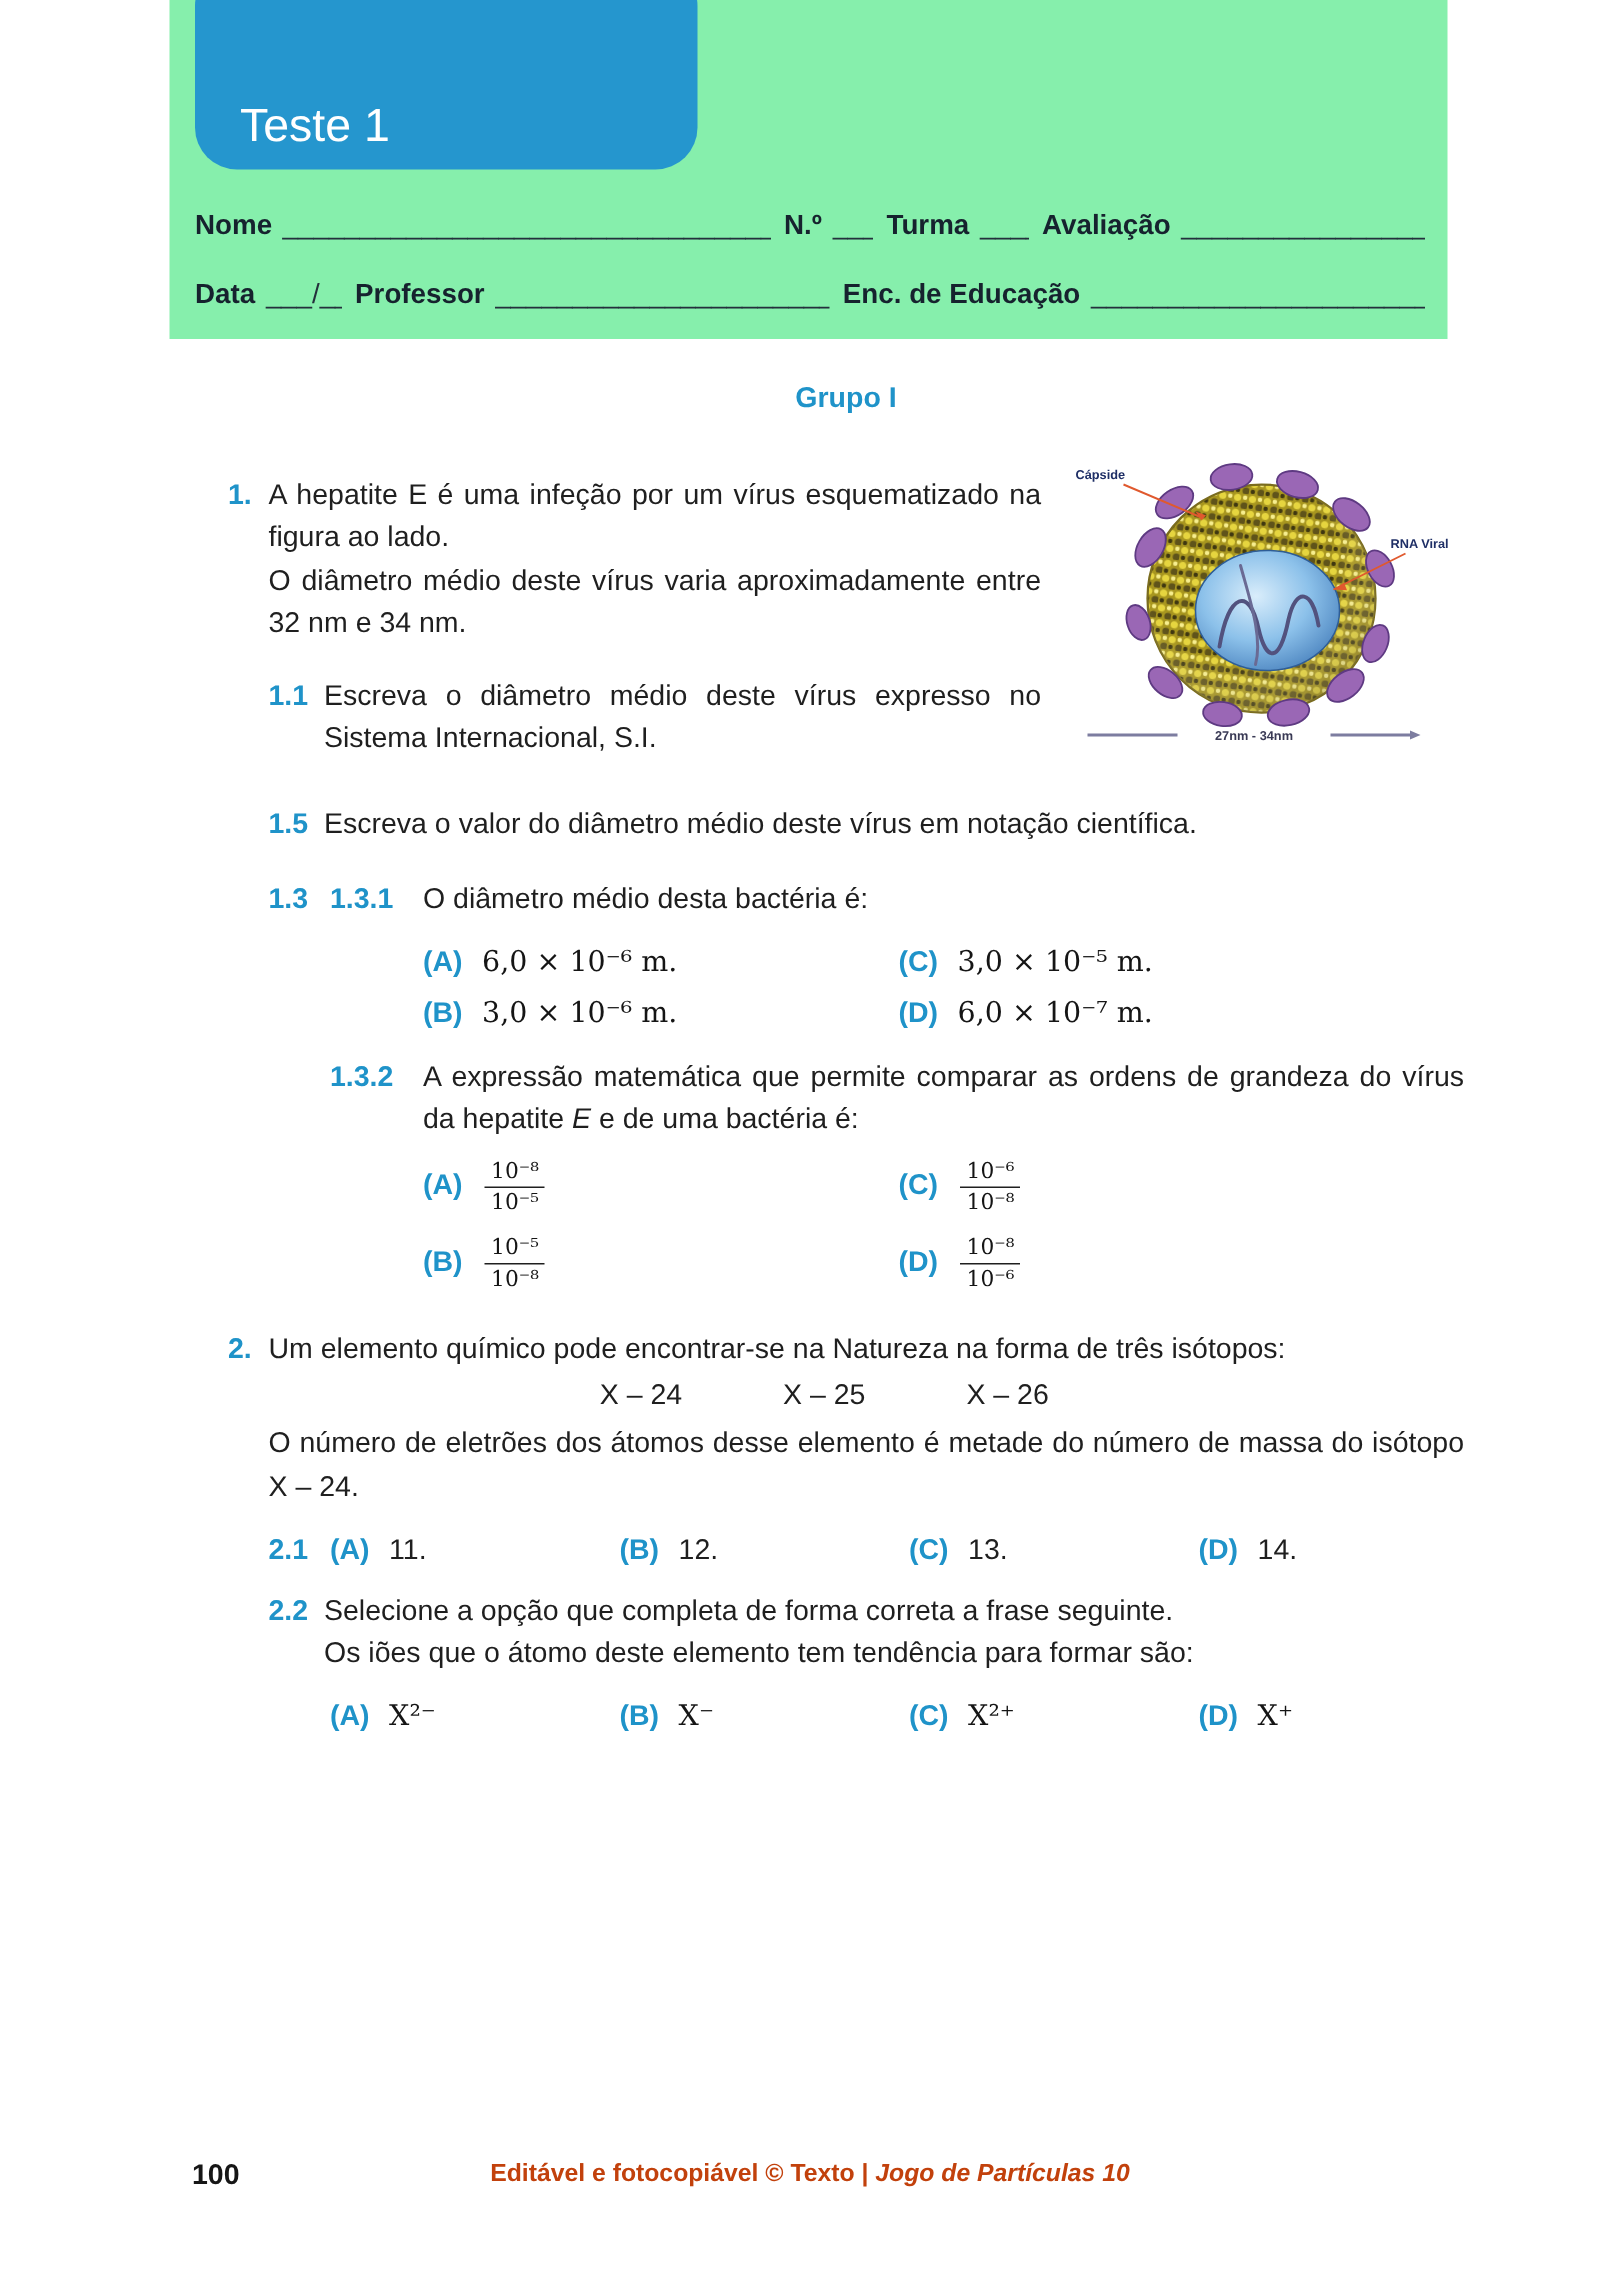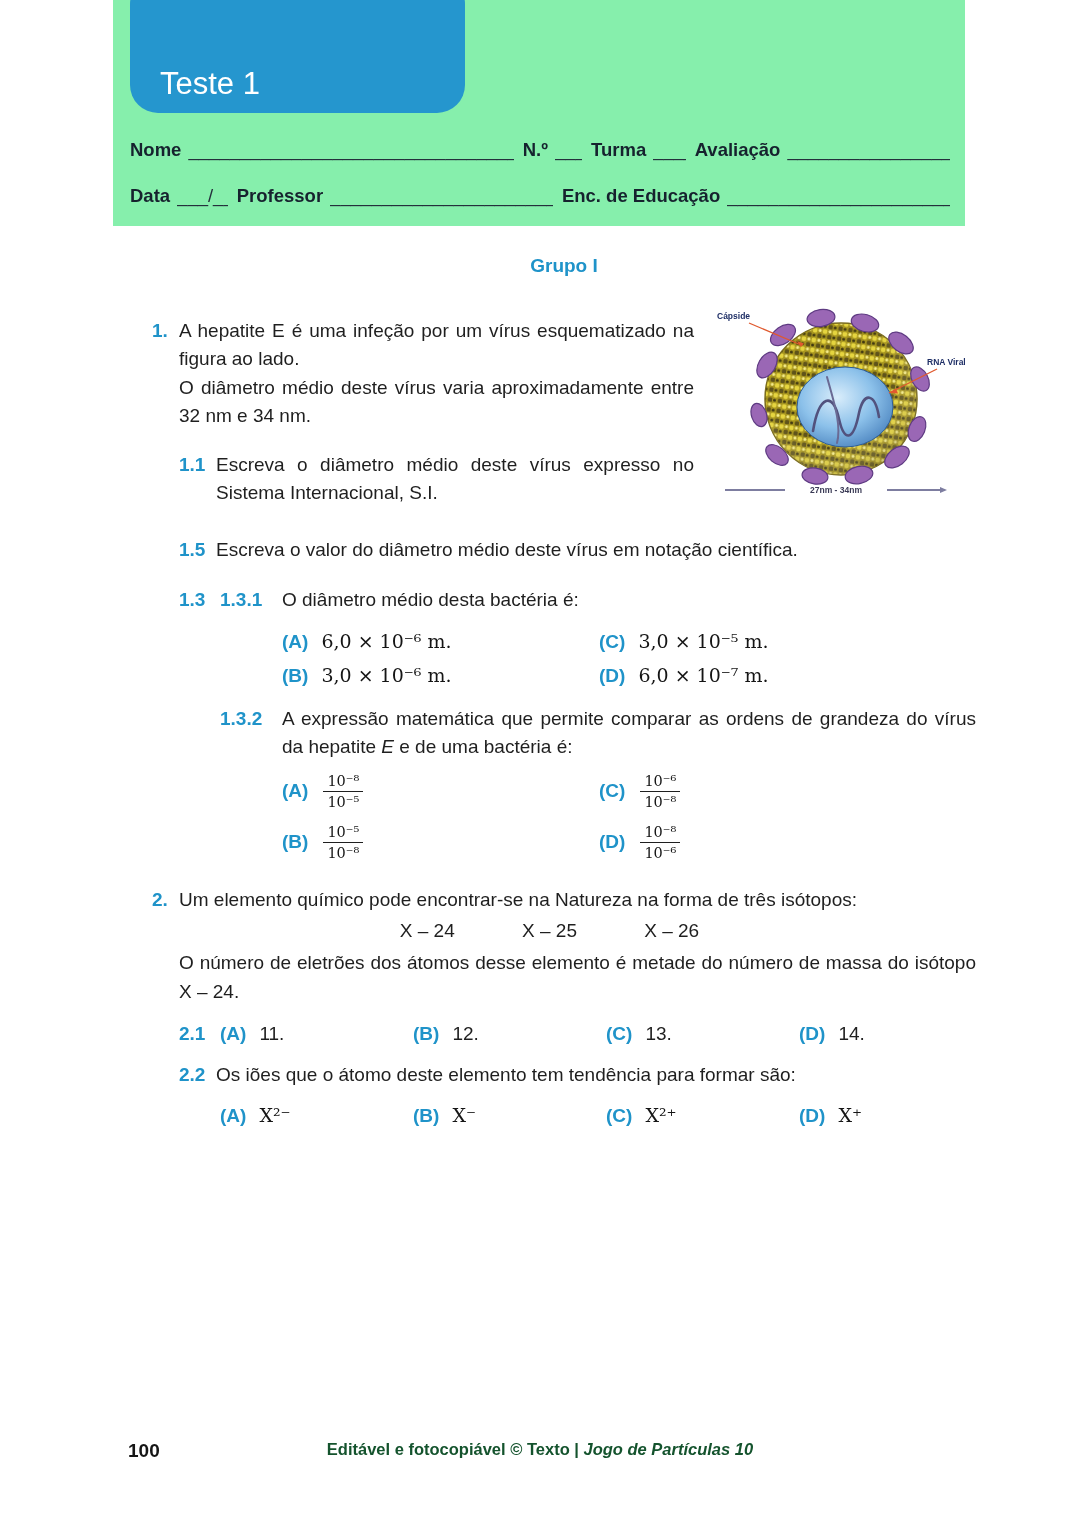--- a/index.html
+++ b/index.html
@@ -50,21 +50,21 @@
   
   .isotopes{text-align:center;margin:2px 0 4px 0;transform:translateX(-28px);}
   .isotopes span{display:inline-block;margin:0 31px;}
   
   .mt20{margin-top:20px;} .mt28{margin-top:28px;} .mt22{margin-top:22px;}
   .mt16{margin-top:16px;} .mt14{margin-top:14px;} .mt12{margin-top:12px;}
   .mt10{margin-top:10px;} .mt24{margin-top:24px;} .mt5{margin-top:5px;}
   
   .footer{position:absolute;left:0;right:0;top:1437px;}
   .pagenum{position:absolute;left:128px;top:0;font-weight:700;font-size:19px;color:#161616;}
-  .credits{text-align:center;color:#14532d;font-weight:700;font-size:16.5px;}
+  .credits{text-align:center;color:#c2410c;font-weight:700;font-size:16.5px;}
   .credits .it{font-style:italic;}
   
   .svg-label{font-family:"Liberation Sans",sans-serif;font-weight:700;}
 </style>
 </head>
 <body>
 
 <div class="page">
 
   <div class="hdr-panel">
@@ -265,20 +265,21 @@
           </div>
           <div class="opt">
             <span class="letter">(D)</span>
             <span>14.</span>
           </div>
         </div>
       </div>
 
       <div class="sub1 mt12">
         <span class="qn">2.2</span>
+        <p class="m0">Selecione a opção que completa de forma correta a frase seguinte.</p>
         <p class="m0 mt5">Os iões que o átomo deste elemento tem tendência para formar são:</p>
         <div class="opts-4col">
           <div class="opt">
             <span class="letter">(A)</span>
             <span class="mathv">X²⁻</span>
           </div>
           <div class="opt">
             <span class="letter">(B)</span>
             <span class="mathv">X⁻</span>
           </div>

